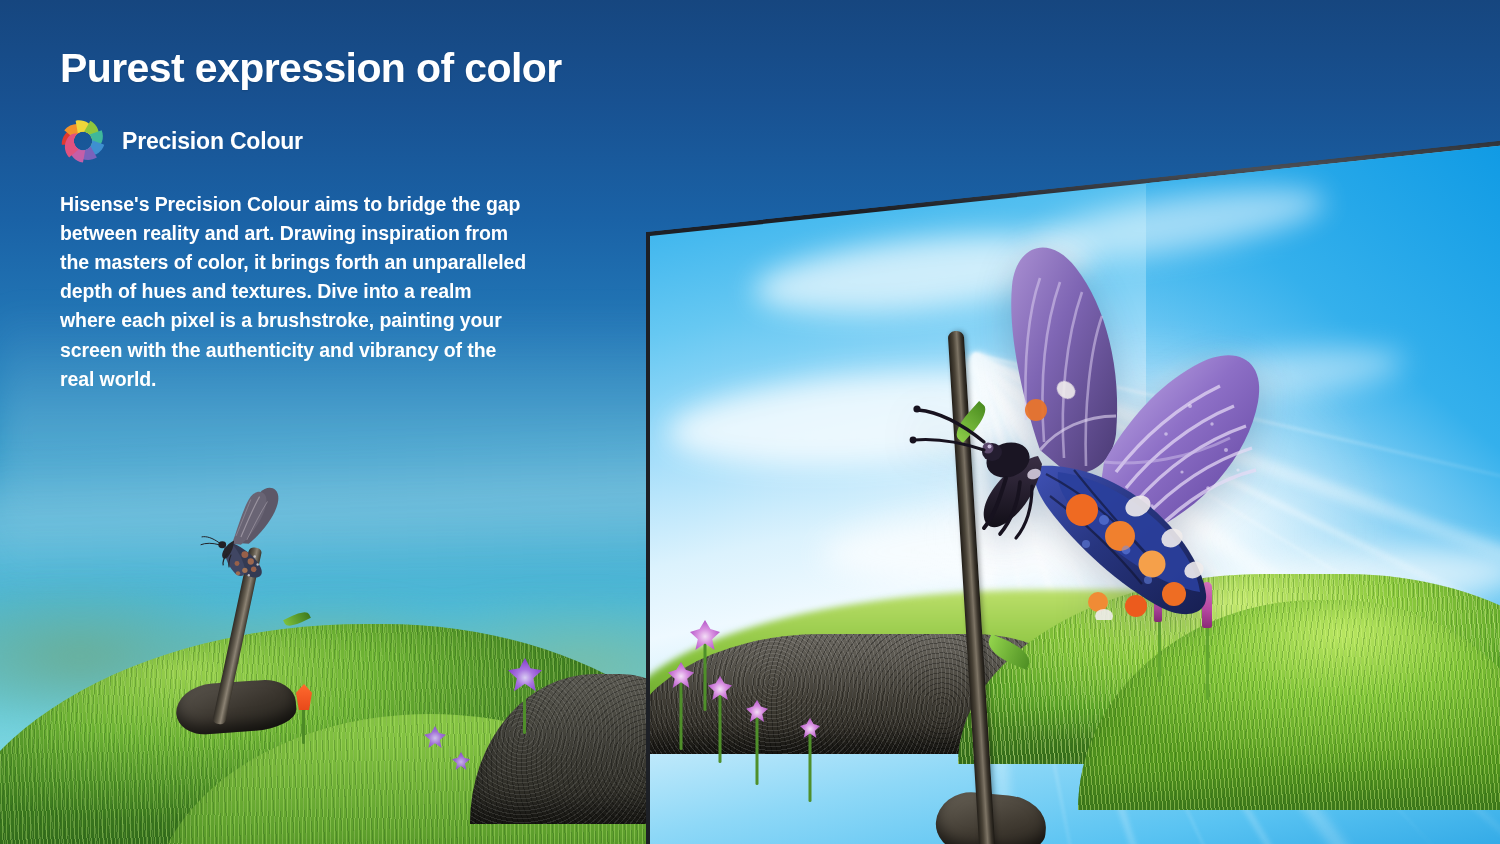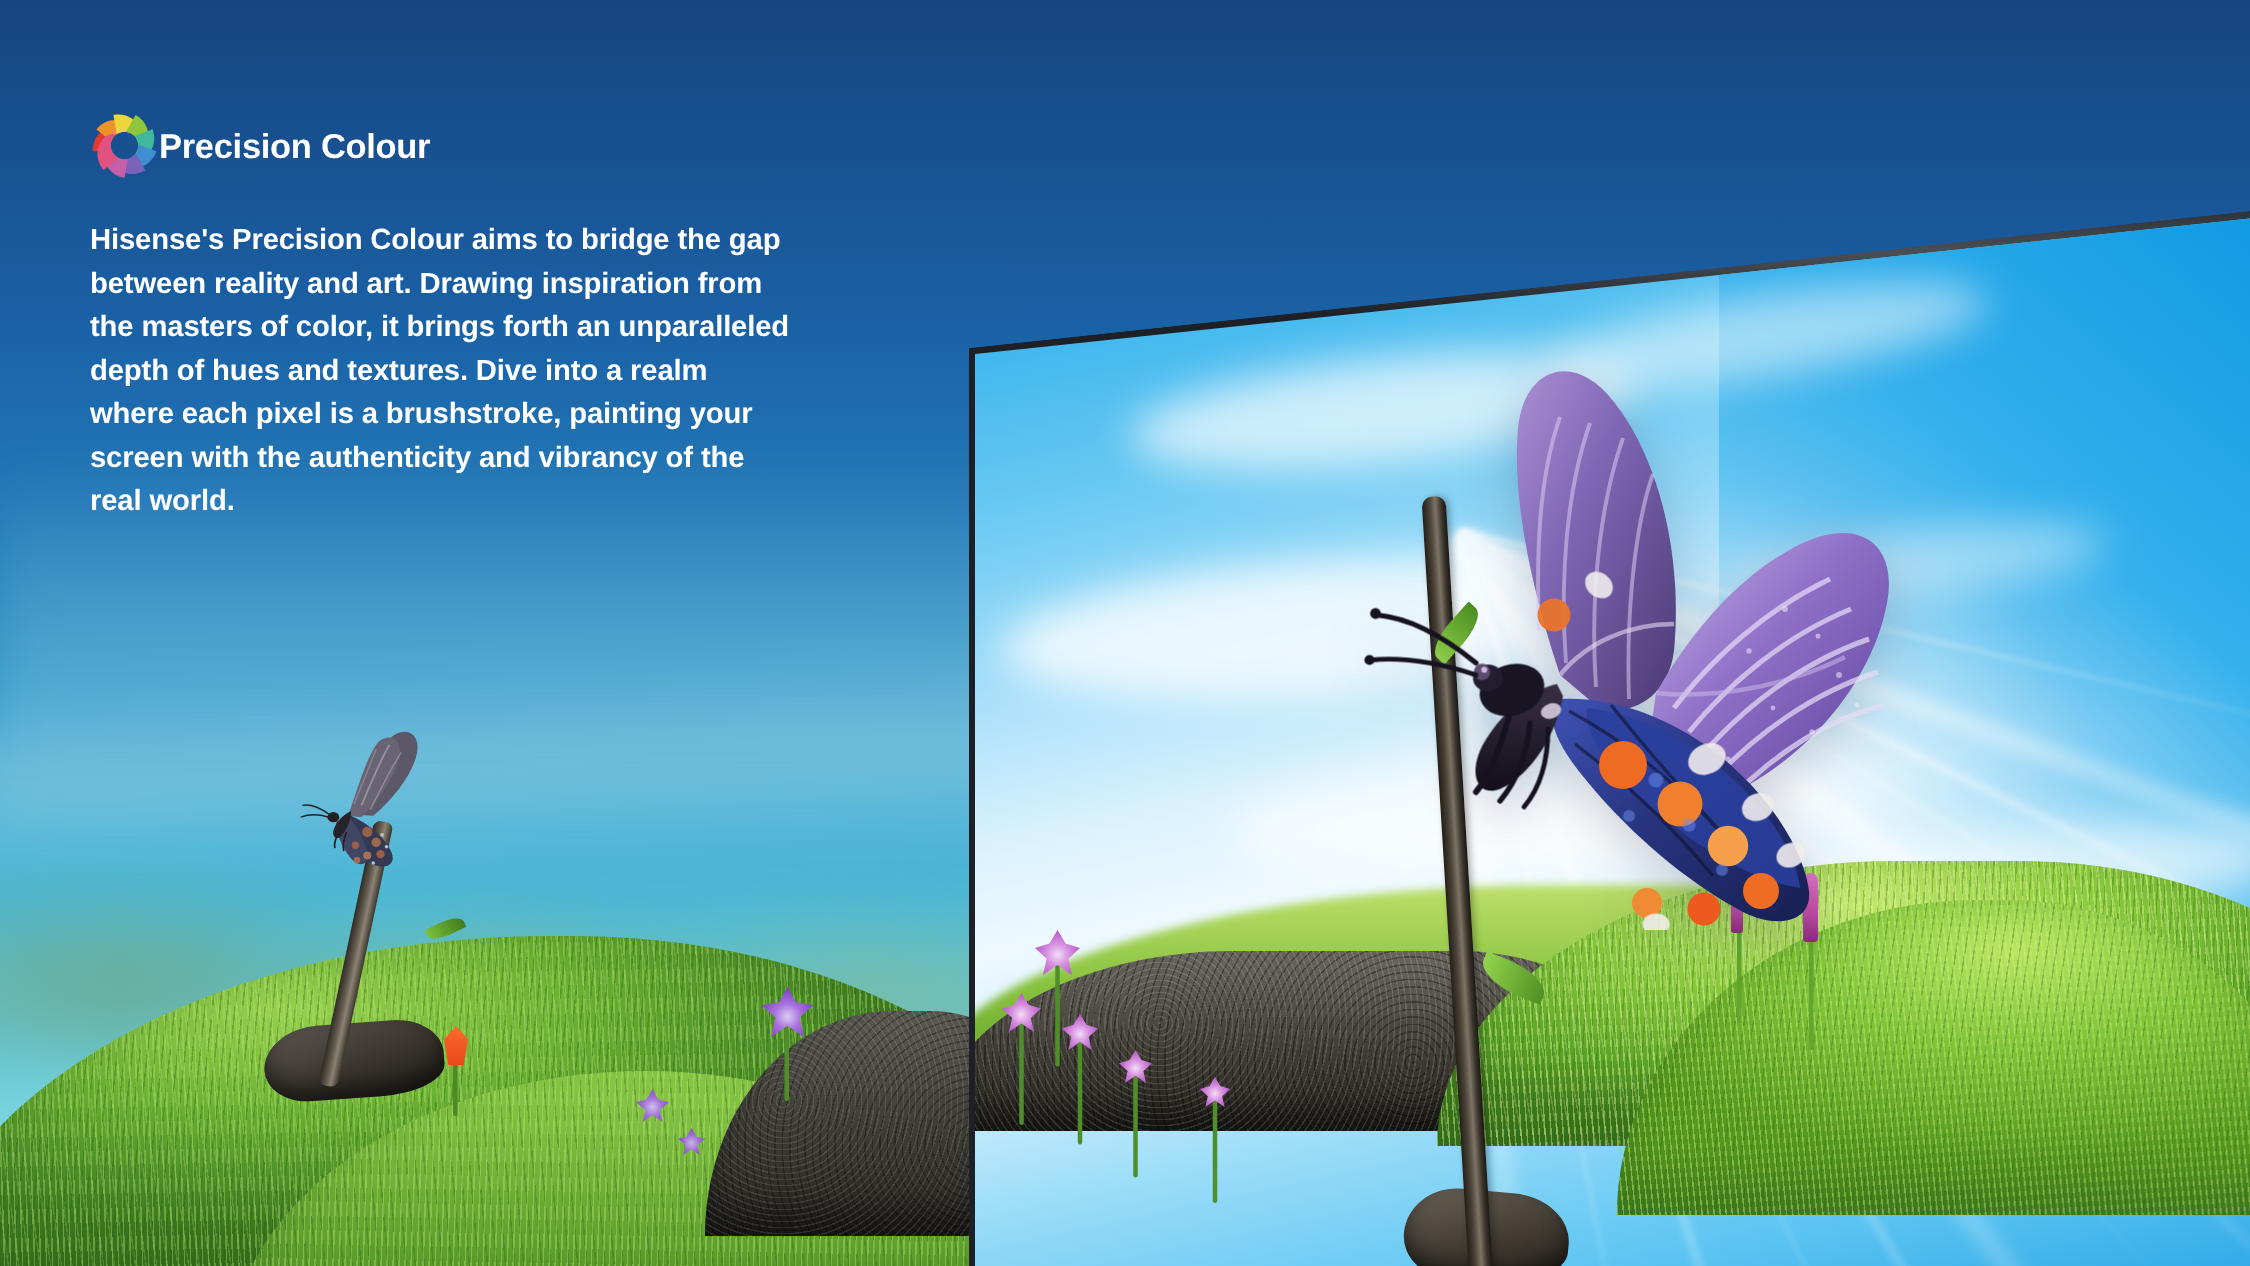--- a/index.html
+++ b/index.html
@@ -345,21 +345,21 @@
   .panel{ position:absolute; left:60px; top:46px; width:560px; }
   .title{
     color:#ffffff;
     font-size:41px;
     font-weight:700;
     letter-spacing:-.6px;
     line-height:1.08;
     text-shadow:0 1px 2px rgba(0,0,0,.12);
   }
   .brandrow{
-    display:flex; align-items:center; 
+    display:flex; align-items:center; gap:16px;
     margin-top:28px;
   }
   .brand-logo{ width:46px; height:46px; flex:0 0 46px; }
   .brand-name{
     color:#ffffff; font-size:23px; font-weight:700; letter-spacing:-.2px;
   }
   .body{
     margin-top:26px;
     color:#ffffff;
     font-size:19.5px;
@@ -605,20 +605,21 @@
         <circle cx="23" cy="220" r="3.4" fill="#17121f"></circle>
 
         <path d="M116 258 C110 278 104 296 94 308" stroke="#17121f" stroke-width="4" fill="none" stroke-linecap="round"></path>
         <path d="M130 262 C128 284 120 302 110 314" stroke="#17121f" stroke-width="3.6" fill="none" stroke-linecap="round"></path>
         <path d="M142 266 C142 288 136 306 126 318" stroke="#17121f" stroke-width="3.2" fill="none" stroke-linecap="round"></path>
       </svg>
     </div>
   </div>
 
   <div class="panel">
+    <div class="title">Purest expression of color</div>
 
     <div class="brandrow">
       <svg class="brand-logo" viewBox="0 0 100 100">
         <defs>
           <clipPath id="ringClip">
             <path d="M50 2 A48 48 0 1 1 49.9 2 Z M50 30 A20 20 0 1 0 50.1 30 Z" clip-rule="evenodd"></path>
           </clipPath>
         </defs>
         <g clip-path="url(#ringClip)">
 

